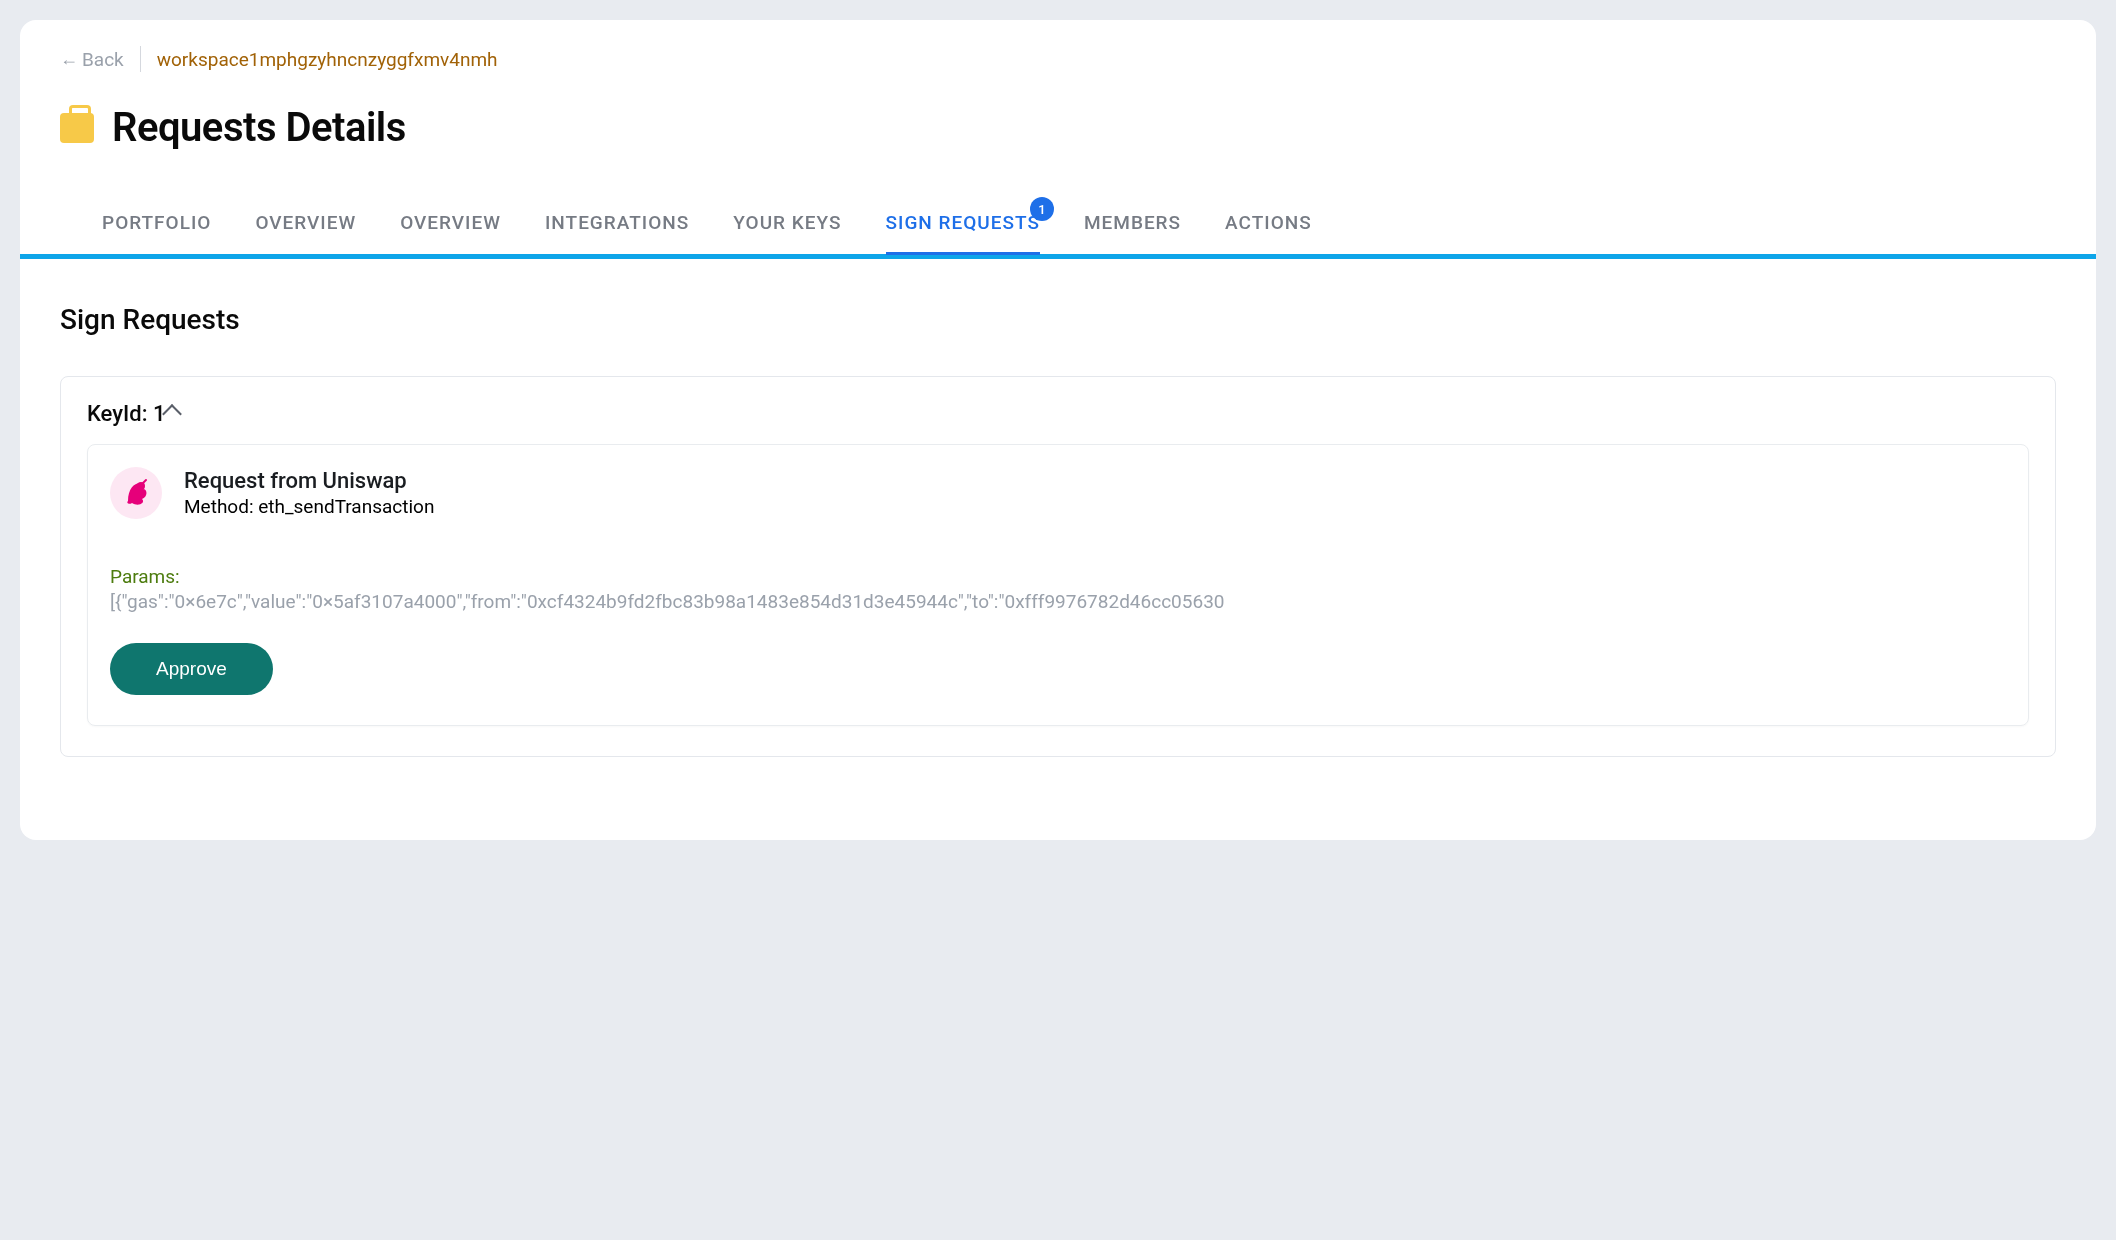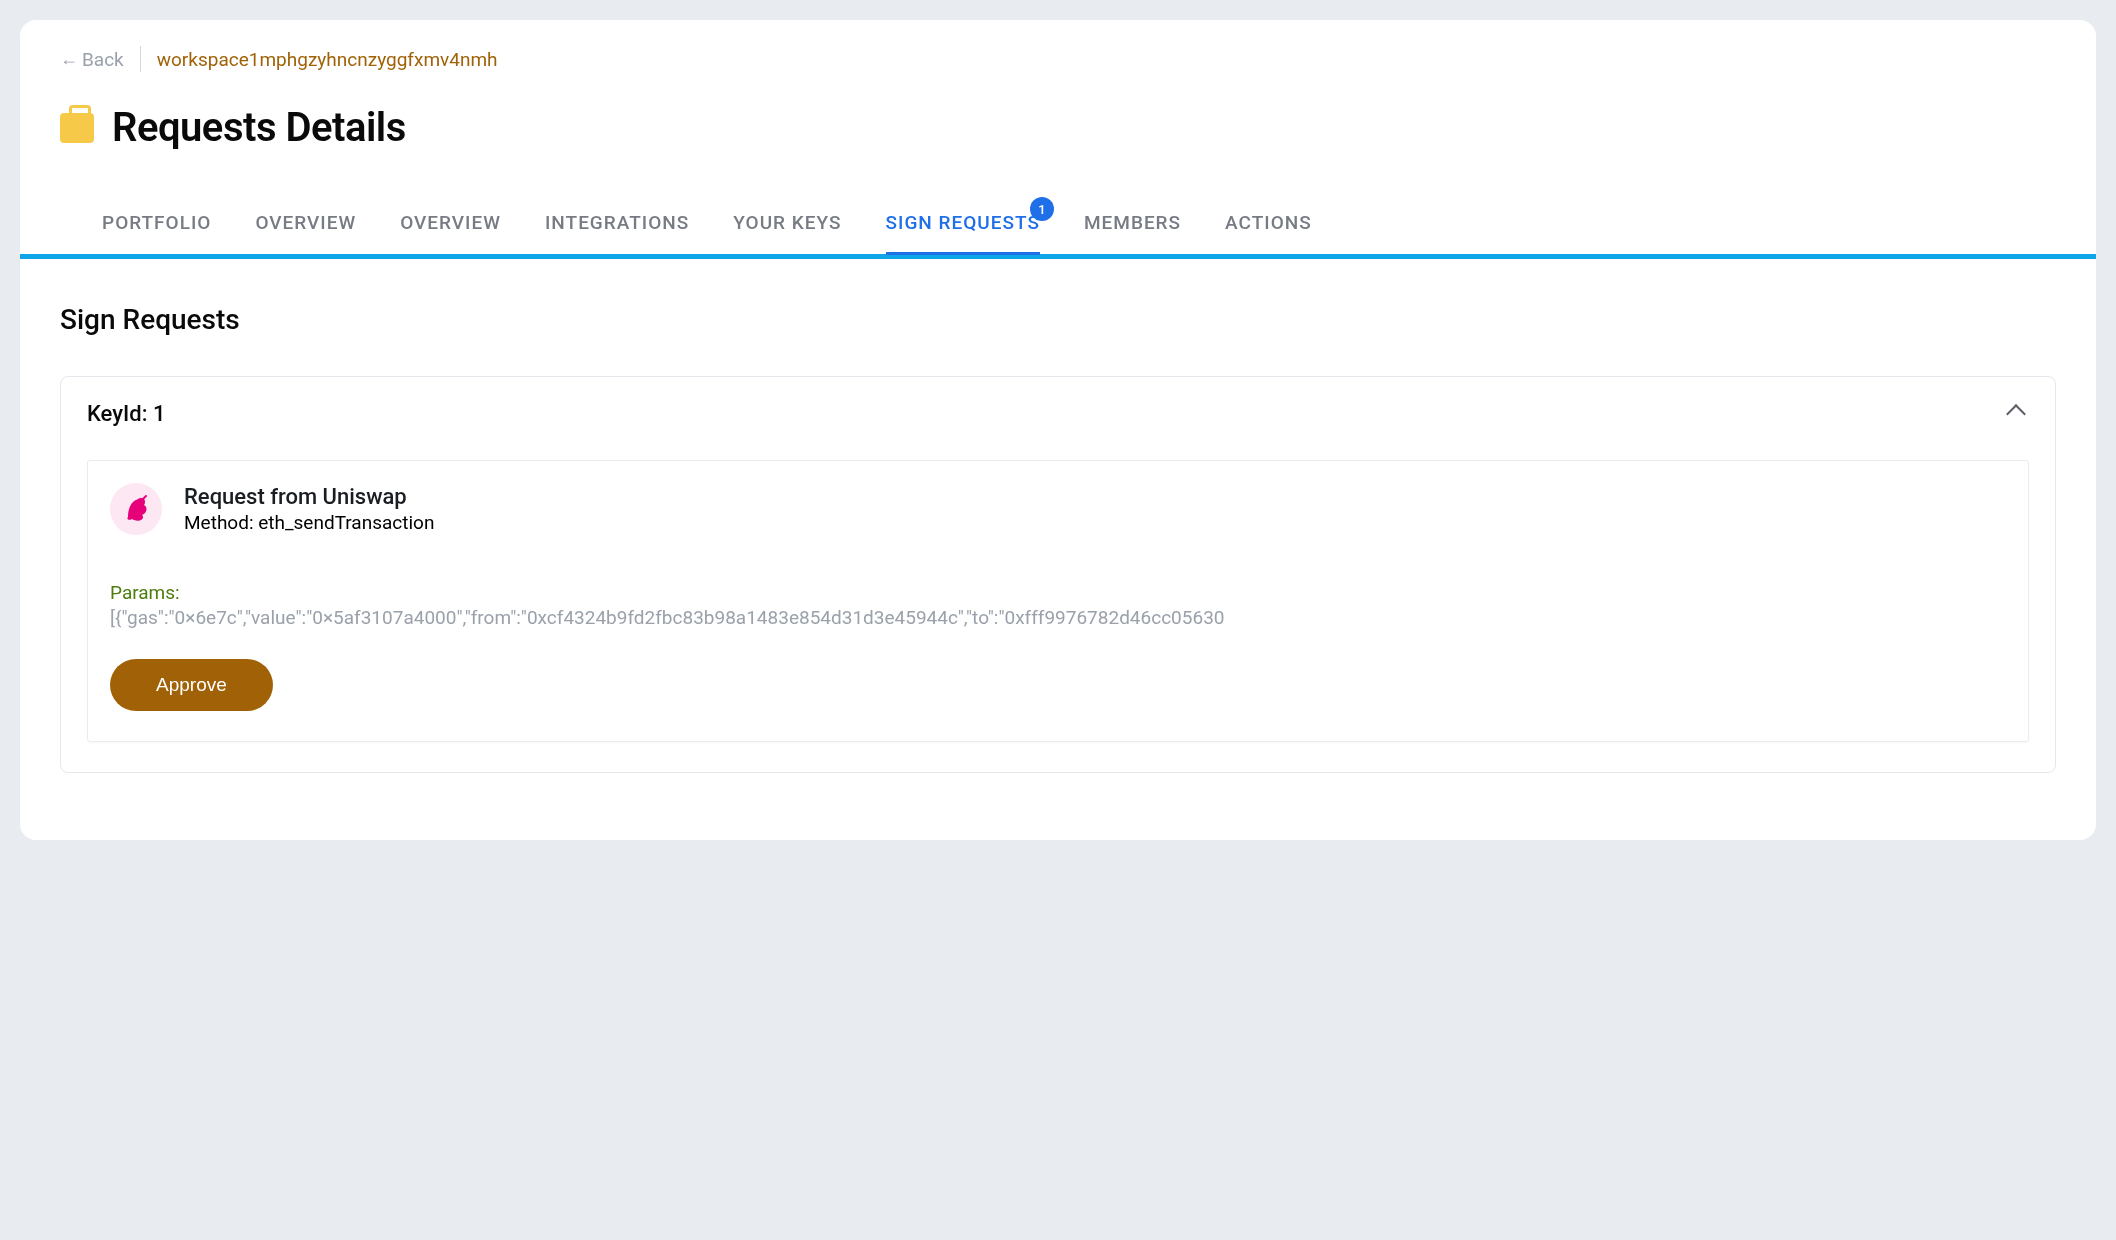--- a/index.html
+++ b/index.html
@@ -108,40 +108,40 @@
     padding: 44px 40px 0 40px;
   }
   .panel {
     margin: 40px 40px 0 40px;
     border: 1px solid #e4e7ec;
     border-radius: 8px;
     padding: 24px 26px 30px 26px;
   }
   .panel-header {
     display: flex;
-    justify-content: space-between;
+    justify-content: flex-start;
     align-items: center;
     cursor: pointer;
   }
   .panel-title {
     font-size: 22px;
     font-weight: 500;
   }
   .chevron {
     width: 14px;
     height: 14px;
     border-right: 2px solid #5a5f69;
     border-bottom: 2px solid #5a5f69;
     transform: rotate(-135deg);
     margin-right: 6px;
   }
   .inner-card {
-    margin-top: 34px;
+    margin-top: 18px;
     border: 1px solid #e9ecef;
-    border-radius: 3px;
+    border-radius: 8px;
     padding: 22px 22px 30px 22px;
     box-shadow: 0 1px 2px rgba(0,0,0,0.03);
   }
   .req-head {
     display: flex;
     align-items: center;
     gap: 22px;
   }
   .dapp-icon {
     width: 52px;
@@ -170,21 +170,21 @@
   }
   .params-value {
     font-size: 19px;
     color: #9aa1ab;
     white-space: nowrap;
     overflow: hidden;
     margin-top: 2px;
   }
   .approve-btn {
     margin-top: 30px;
-    background: #a16207;
+    background: #0f766e;
     color: #fff;
     border: none;
     border-radius: 26px;
     padding: 15px 46px;
     font-size: 19px;
     font-weight: 500;
     cursor: pointer;
   }
 </style>
 </head>

